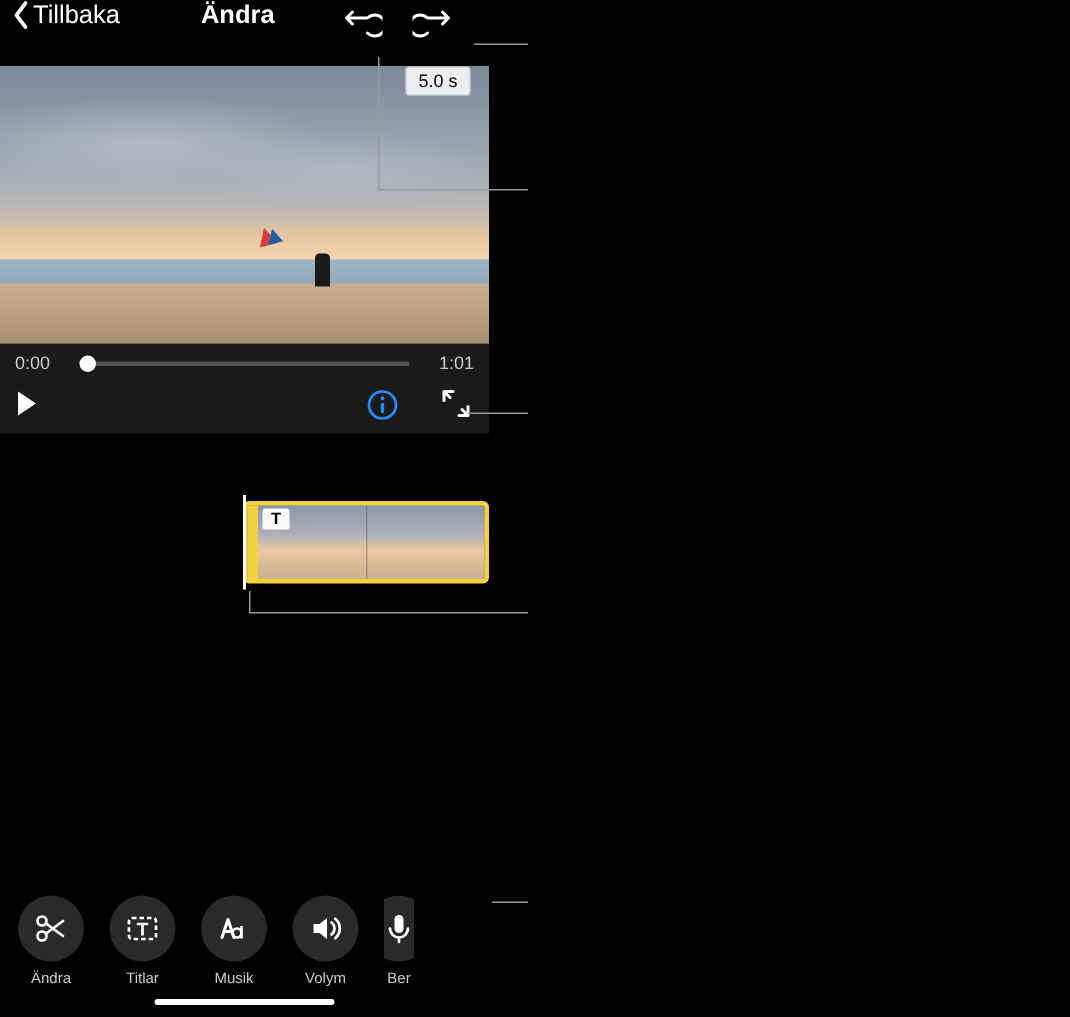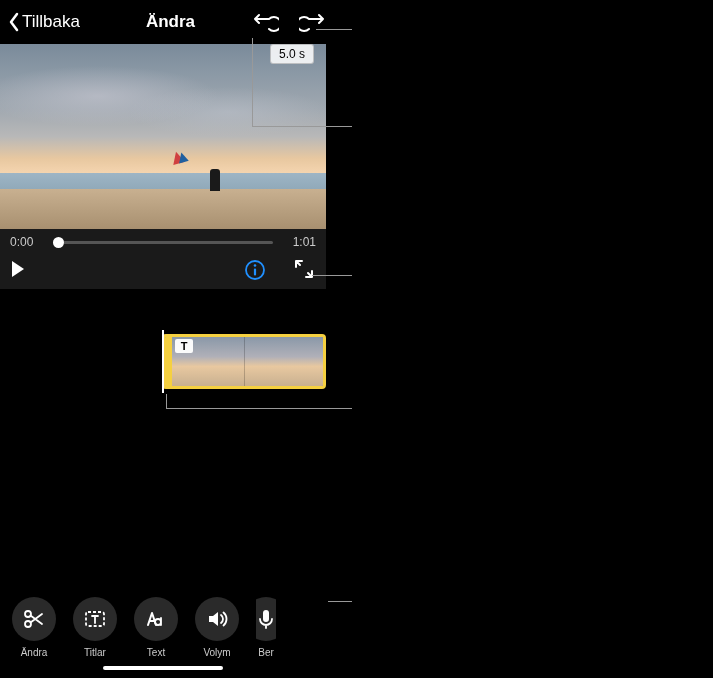--- a/index.html
+++ b/index.html
@@ -9,24 +9,24 @@
       background: #000;
       font-family: -apple-system, BlinkMacSystemFont, "Segoe UI", sans-serif;
       color: #fff;
       overflow: hidden;
       position: relative;
     }
     
     
     .header {
       display: flex;
-      align-items: center;
+      align-items: flex-start;
       height: 44px;
       padding: 0 8px;
-      gap: 16px;
+      gap: 4px;
     }
     .back-btn {
       display: flex;
       align-items: center;
       gap: 2px;
       cursor: pointer;
       font-size: 17px;
     }
     .back-chevron {
       width: 12px;
@@ -414,21 +414,21 @@
       </div>
       <span class="tool-label">Titlar</span>
     </div>
     <div class="tool-item">
       <div class="tool-circle">
         <svg width="24" height="24" viewBox="0 0 24 24">
           <path d="M4 18 L8 6 L12 18 M5.5 14 L10.5 14" stroke="#fff" stroke-width="2" fill="none" stroke-linecap="round" stroke-linejoin="round"></path>
           <path d="M14 12 A3 3 0 1 1 14 18 A3 3 0 1 1 14 12 M17 11 L17 18" stroke="#fff" stroke-width="1.8" fill="none" stroke-linecap="round"></path>
         </svg>
       </div>
-      <span class="tool-label">Text</span>
+      <span class="tool-label">Musik</span>
     </div>
     <div class="tool-item">
       <div class="tool-circle">
         <svg width="24" height="24" viewBox="0 0 24 24">
           <path d="M4 9 L4 15 L8 15 L13 19 L13 5 L8 9 Z" fill="#fff"></path>
           <path d="M16 8 A5 5 0 0 1 16 16 M18.5 5.5 A8.5 8.5 0 0 1 18.5 18.5" stroke="#fff" stroke-width="1.8" fill="none" stroke-linecap="round"></path>
         </svg>
       </div>
       <span class="tool-label">Volym</span>
     </div>

